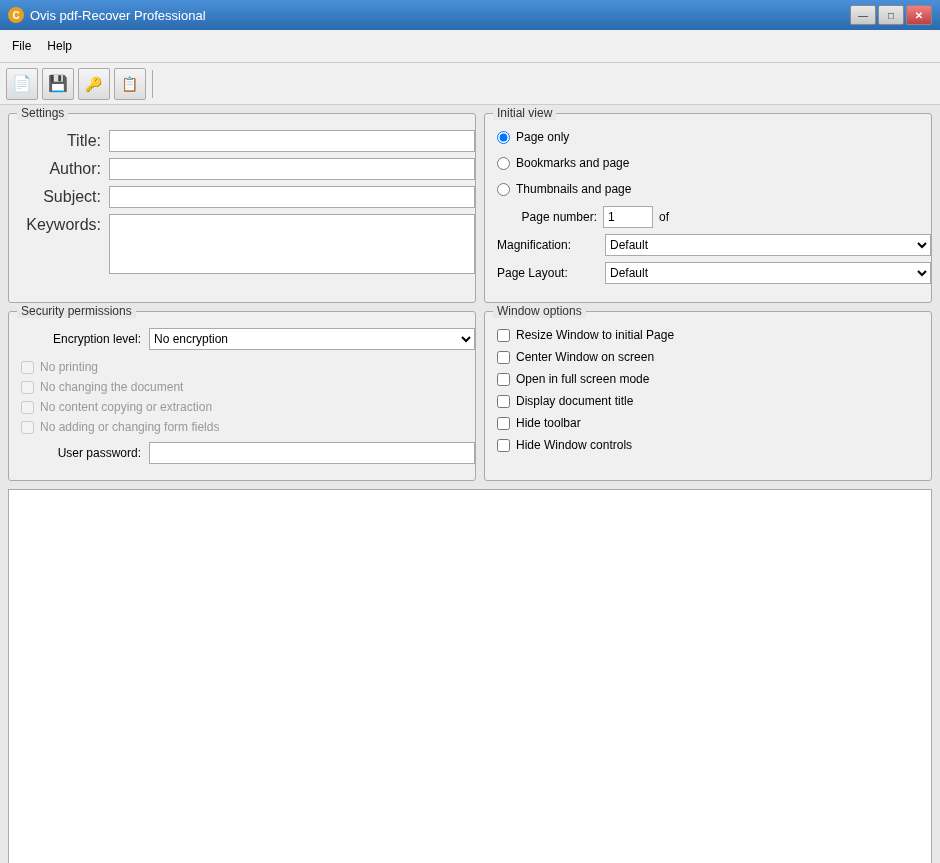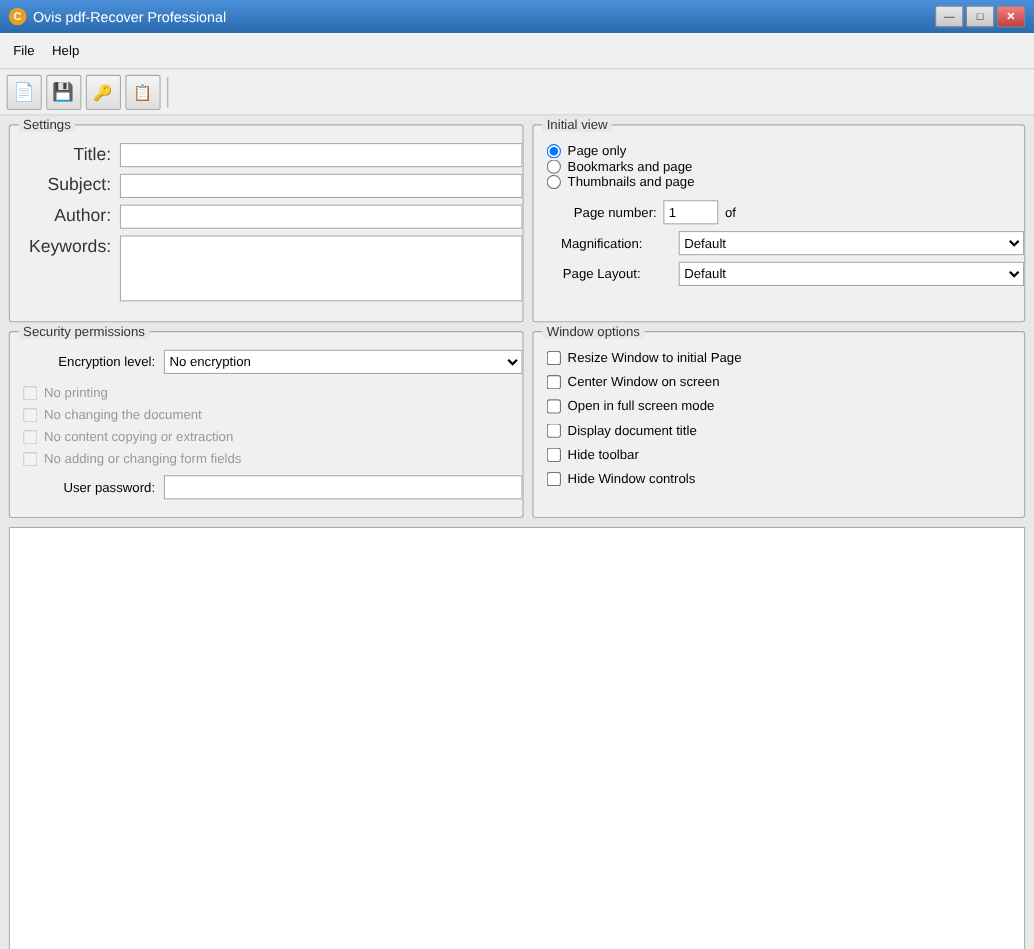--- a/index.html
+++ b/index.html
@@ -180,21 +180,21 @@
       align-items: flex-start;
     }
     .keywords-label {
       padding-top: 2px;
     }
 
     
     .radio-group {
       display: flex;
       flex-direction: column;
-      gap: 0;
+      gap: 12px;
       margin-bottom: 10px;
     }
     .radio-item {
       display: flex;
       align-items: center;
       gap: 6px;
       cursor: pointer;
       font-size: 12px;
     }
     .radio-input {
@@ -224,23 +224,23 @@
       font-size: 12px;
     }
     .of-label { font-size: 12px; }
 
     .select-row {
       display: flex;
       align-items: center;
       margin-bottom: 6px;
     }
     .select-label {
-      text-align: center;
+      text-align: left;
       width: 100px;
-      margin-right: 20px;
+      margin-right: 8px;
       font-size: 12px;
       flex-shrink: 0;
     }
     .form-select {
       flex: 1;
       height: 22px;
       border: 1px solid #aaa;
       background: white;
       font-size: 12px;
       cursor: pointer;
@@ -357,25 +357,25 @@
 
   <div class="top-panels">
 
     <div class="groupbox settings-panel">
       <span class="groupbox-title">Settings</span>
       <div class="form-row">
         <label class="form-label">Title:</label>
         <input class="form-input" type="text" value="" style="">
       </div>
       <div class="form-row">
+        <label class="form-label">Author:</label>
+        <input class="form-input" type="text" value="" style="">
+      </div>
+      <div class="form-row">
         <label class="form-label">Subject:</label>
-        <input class="form-input" type="text" value="" style="">
-      </div>
-      <div class="form-row">
-        <label class="form-label">Author:</label>
         <input class="form-input" type="text" value="" style="">
       </div>
       <div class="form-row keywords-row">
         <label class="form-label keywords-label">Keywords:</label>
         <textarea class="keywords-input" style=""></textarea>
       </div>
     </div>
 
     <div class="groupbox initial-view-panel">
       <span class="groupbox-title">Initial view</span>

